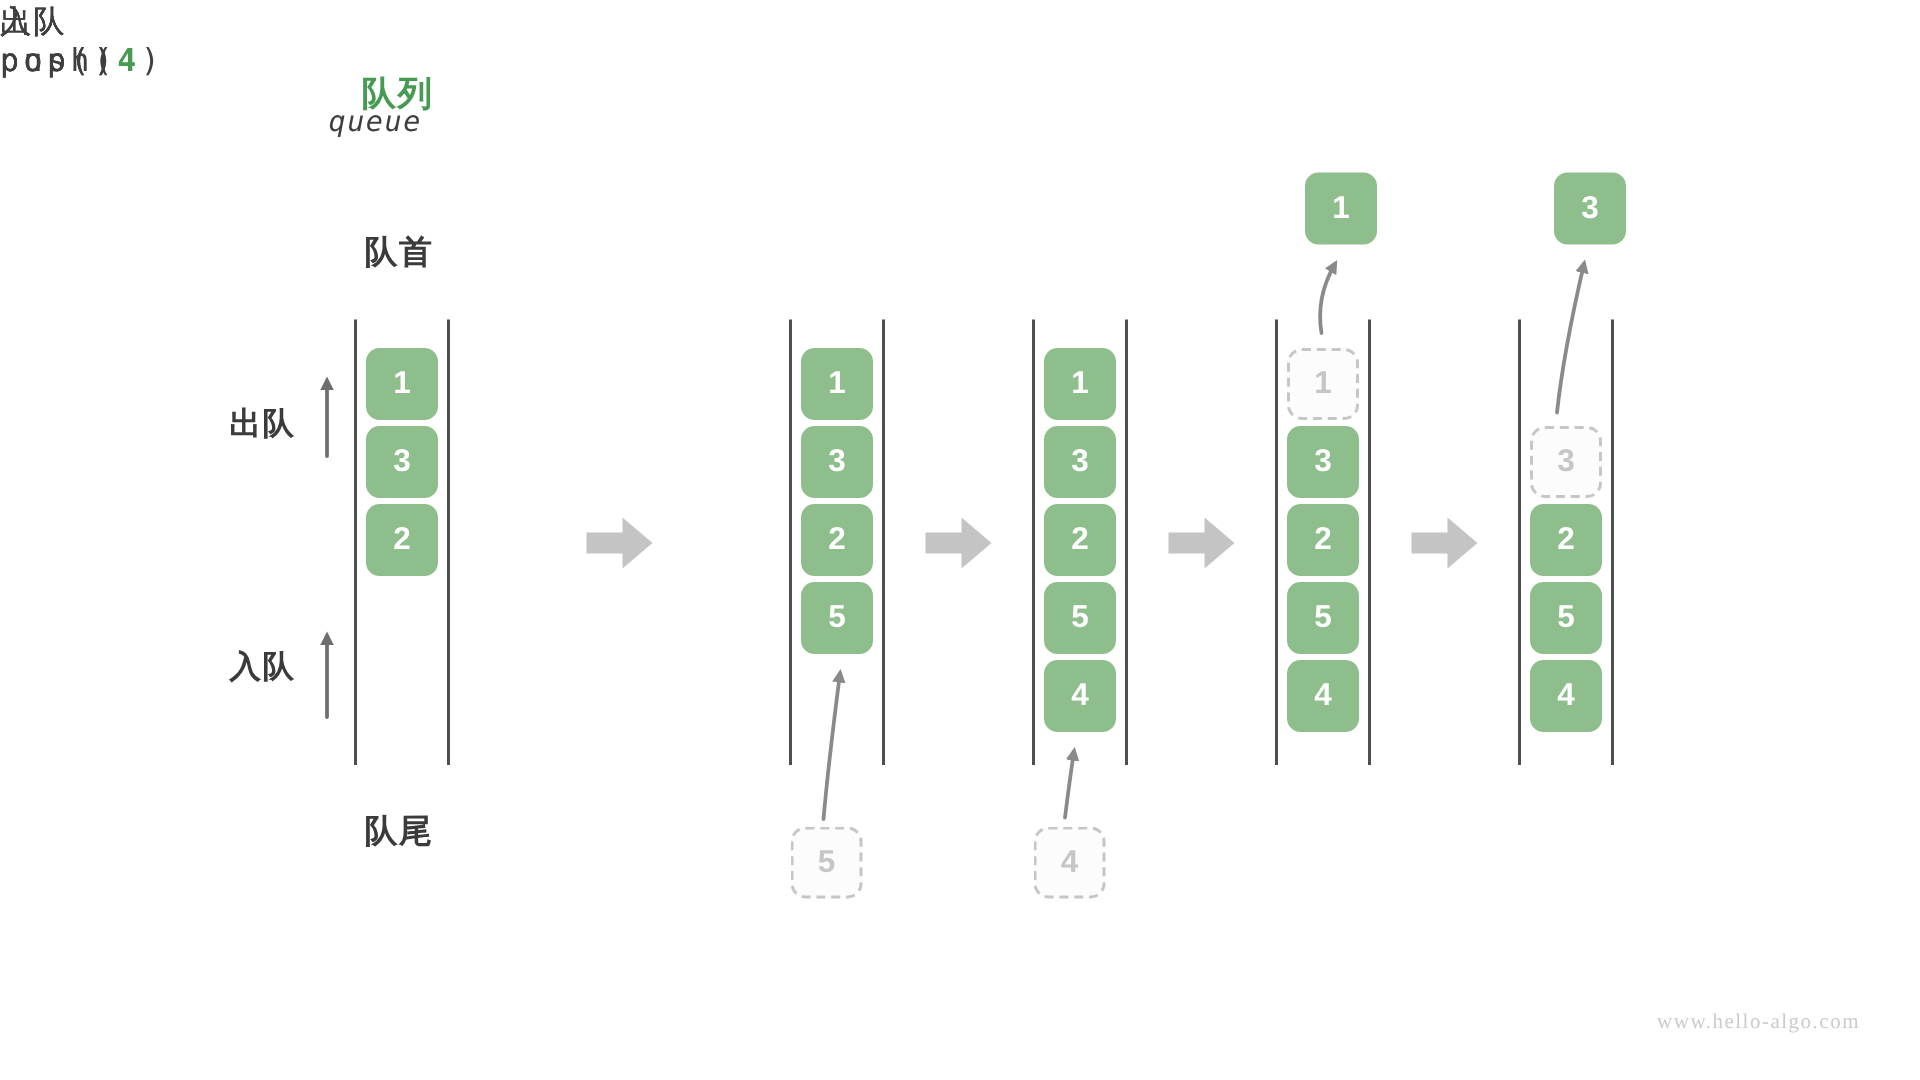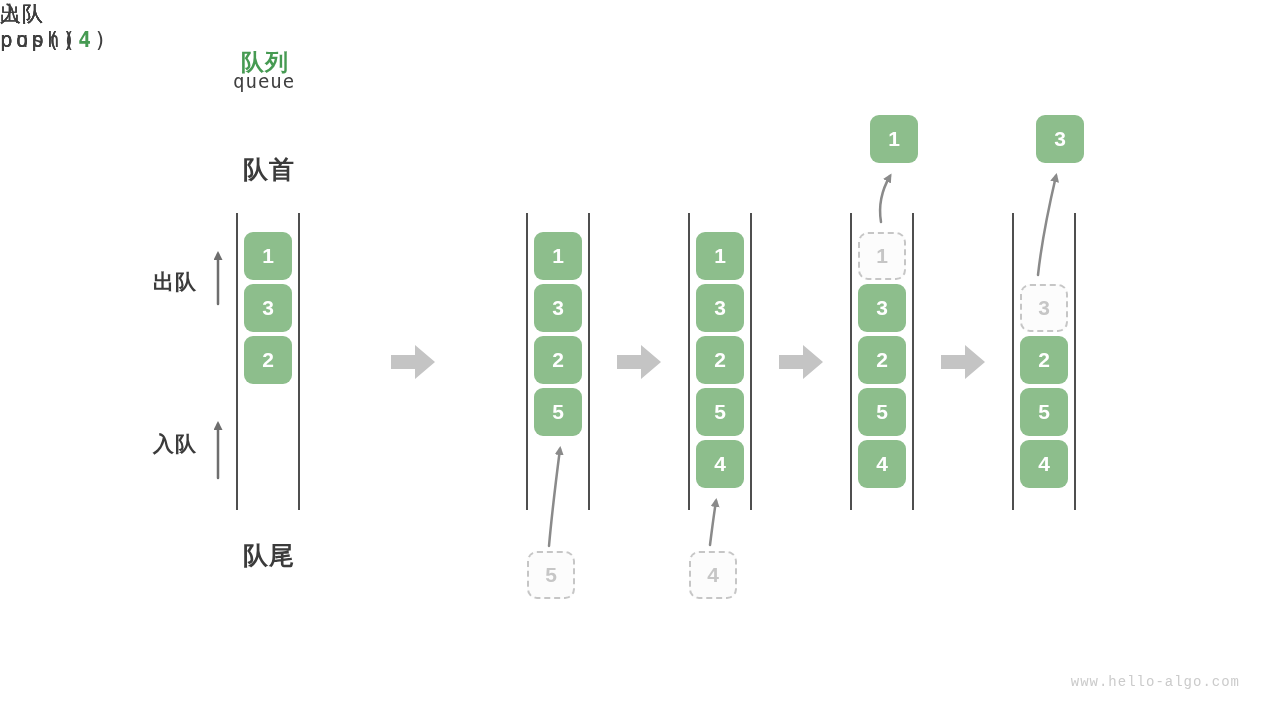--- a/index.html
+++ b/index.html
@@ -14,40 +14,40 @@
     --watermark:#cbcbcb;
   }
   html,body{margin:0;padding:0;background:#fff;}
   .canvas{
     position:relative;width:1280px;height:720px;background:#ffffff;
     font-family:"Liberation Sans",sans-serif;overflow:hidden;
   }
   .abs{position:absolute;}
   .title-cn{font-size:23px;font-weight:700;color:var(--title-green);letter-spacing:1px;}
   .title-en{font-family:"DejaVu Sans Mono",monospace;font-size:19px;color:#3f3f3f;letter-spacing:1px;}
-  .cjk-label{font-size:25px;font-weight:700;color:var(--text-dark);letter-spacing:1px;}
+  .cjk-label{font-size:22px;font-weight:700;color:var(--text-dark);letter-spacing:1px;}
   .side-label{font-size:21px;font-weight:700;color:var(--text-dark);letter-spacing:1px;}
   .op-cn{font-size:21px;font-weight:500;color:#3f3f3f;letter-spacing:1px;}
   .op-code{font-family:"DejaVu Sans Mono",monospace;font-size:21px;color:#3f3f3f;letter-spacing:3px;white-space:nowrap;}
   .op-code .arg{color:var(--title-green);font-weight:700;}
   .stage{position:absolute;inset:0;pointer-events:none;}
   .wall{position:absolute;width:2px;top:213px;height:297px;background:var(--wall);}
   .qbox{
     position:absolute;width:48px;height:48px;border-radius:9px;
     background:var(--box-green);color:var(--box-text);
     font-size:21px;font-weight:700;
     display:flex;align-items:center;justify-content:center;box-sizing:border-box;
   }
   .qbox.ghost{
     background:#fcfcfc;border:2px dashed var(--ghost);color:var(--ghost);
     border-radius:10px;
   }
   .overlay{position:absolute;left:0;top:0;pointer-events:none;}
   .watermark{
-    font-family:Liberation Mono, monospace;font-size:14px;color:var(--watermark);
+    font-family:Liberation Serif, serif;font-size:14px;color:var(--watermark);
     letter-spacing:1px;
   }
 </style>
 </head>
 <body>
 
 <div class="canvas">
 
   <svg class="overlay" width="1280" height="720">
     <defs>
@@ -71,21 +71,21 @@
 
     <path d="M549,546 C552,512 556,480 560,449" fill="none" stroke="#8a8a8a" stroke-width="2.5" stroke-linecap="round" marker-end="url(#mk-gray)"></path>
     <path d="M710,545 C712,529 714,514 716,501" fill="none" stroke="#8a8a8a" stroke-width="2.5" stroke-linecap="round" marker-end="url(#mk-gray)"></path>
     <path d="M881,222 C878,204 883,188 890,176" fill="none" stroke="#8a8a8a" stroke-width="2.5" stroke-linecap="round" marker-end="url(#mk-gray)"></path>
     <path d="M1038,275 C1042,238 1049,206 1056,176" fill="none" stroke="#8a8a8a" stroke-width="2.5" stroke-linecap="round" marker-end="url(#mk-gray)"></path>
   </svg>
 
   <div class="abs" style="left:241px;top:47px;">
     <div class="title-cn">队列</div>
   </div>
-  <div class="abs" style="left:233px;top:70px;">
+  <div class="abs" style="left:219px;top:70px;font-style:italic;">
     <div class="title-en">queue</div>
   </div>
 
   <div class="abs cjk-label" style="left:243px;top:153px;">队首</div>
   <div class="abs cjk-label" style="left:243px;top:539px;">队尾</div>
 
   <div class="abs side-label" style="left:153px;top:268px;">出队</div>
   <div class="abs side-label" style="left:153px;top:430px;">入队</div>
 
   <div id="stages" class="abs" style="inset:0;">

